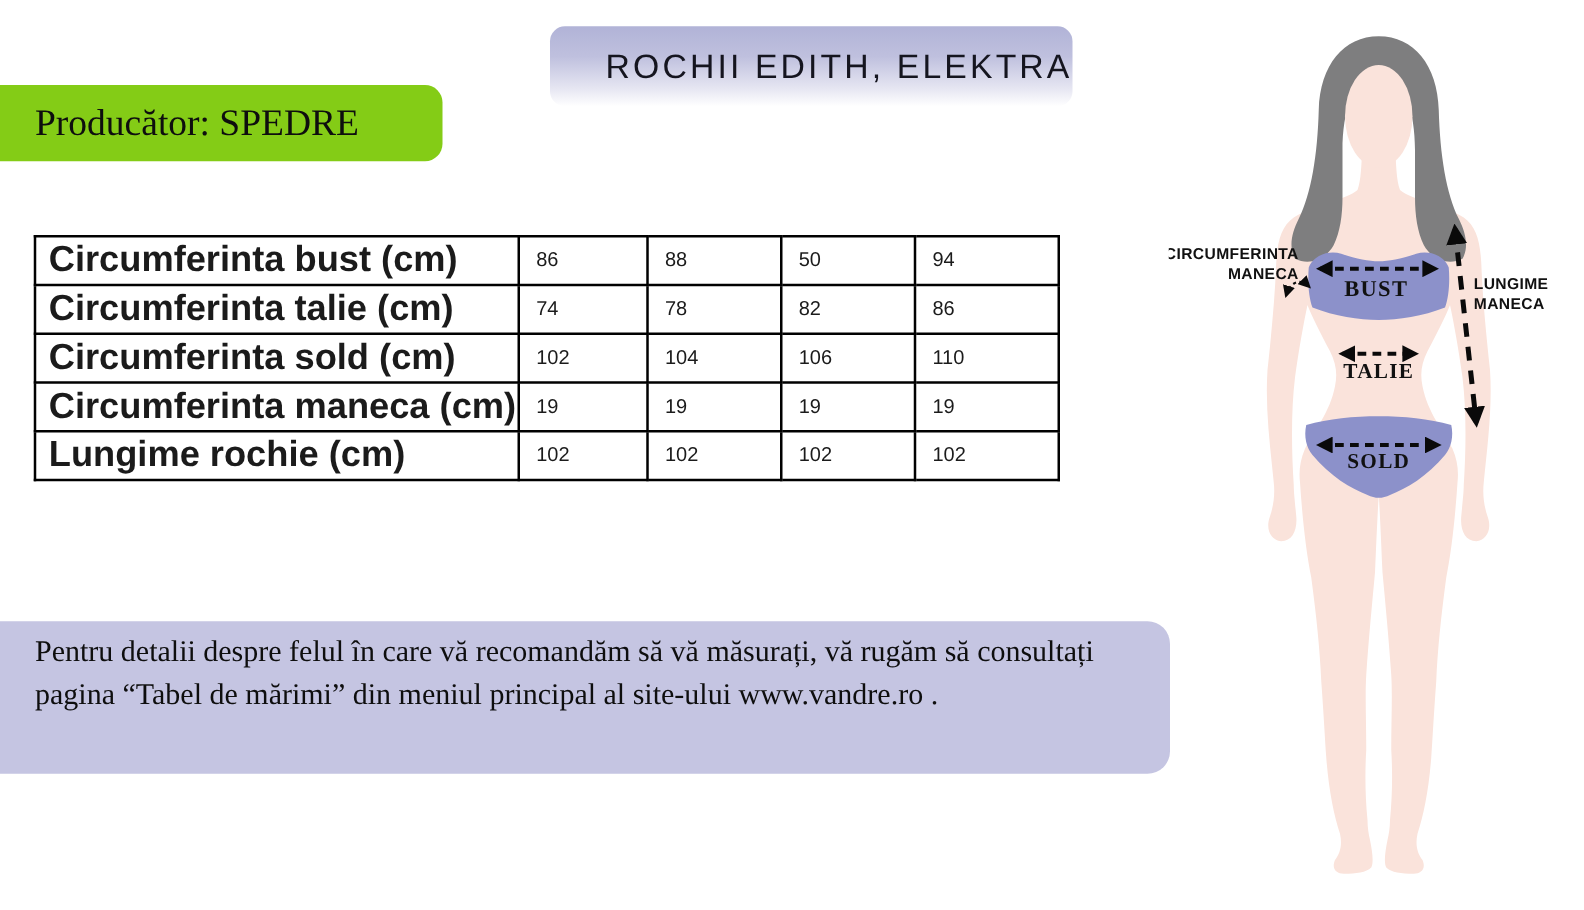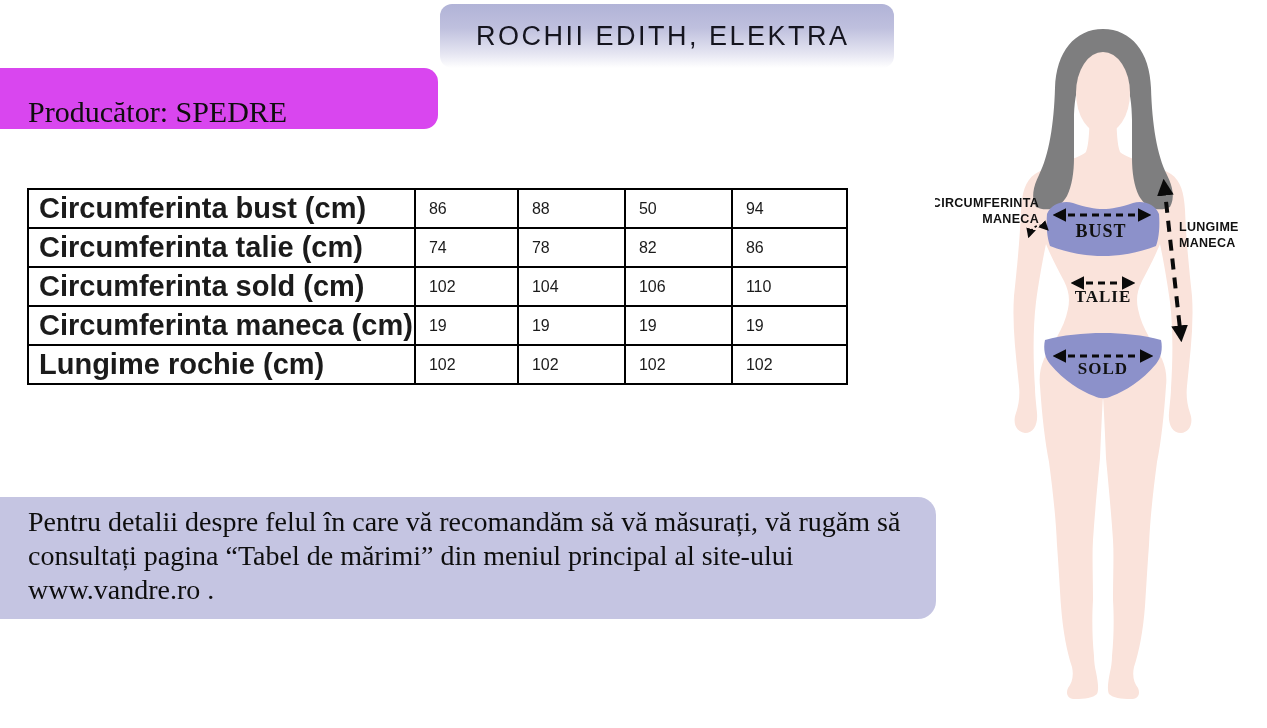--- a/index.html
+++ b/index.html
@@ -3,31 +3,31 @@
 <meta charset="utf-8">
 <style>
   html,body{margin:0;padding:0;}
   body{
     width:1267px;height:728px;position:relative;background:#ffffff;overflow:hidden;
     font-family:"Liberation Sans",sans-serif;
   }
   .abs{position:absolute;}
   
   .title-banner{
-    left:440px;top:4px;width:418px;height:64px;border-radius:12px;
+    left:440px;top:21px;width:418px;height:64px;border-radius:12px;
     background:linear-gradient(180deg,#b1b3d7 0%,#bfc0de 38%,#e6e6f2 78%,#ffffff 100%);
-    display:flex;align-items:center;justify-content:flex-start;padding-left:36px;
+    display:flex;align-items:center;justify-content:flex-end;
   }
   .title-banner span{
     font-size:27px;letter-spacing:2.5px;color:#15151f;font-weight:500;white-space:nowrap;
   }
   
   .producer-box{
-    left:0;top:68px;width:438px;height:61px;background:#d946ef;
-    border-radius:0 14px 14px 0;display:flex;align-items:flex-end;
+    left:0;top:68px;width:354px;height:61px;background:#84cc16;
+    border-radius:0 14px 14px 0;display:flex;align-items:center;
     padding-left:28px;box-sizing:border-box;
   }
   .producer-box span{
     font-family:"Liberation Serif",serif;font-size:30px;color:#0e0e0e;white-space:nowrap;
   }
   
   table.size-table{
     position:absolute;left:27px;top:188px;border-collapse:collapse;table-layout:fixed;
   }
   table.size-table td{
@@ -37,21 +37,21 @@
   td.lbl{font-weight:bold;font-size:29px;padding-left:10px;}
   td.val{font-weight:normal;font-size:16px;padding-left:13px;}
   tr.hdr td{font-weight:bold;font-size:24px;}
   
   .footer-note{
     left:0;top:497px;width:936px;height:122px;background:#c5c5e2;
     border-radius:0 18px 18px 0;box-sizing:border-box;
     padding:8px 24px 0 28px;
   }
   .footer-note p{
-    margin:0;font-family:"Liberation Serif",serif;font-size:28px;line-height:34px;color:#0e0e0e;
+    margin:0;font-family:"Liberation Serif",serif;font-size:24px;line-height:34px;color:#0e0e0e;
   }
   
   svg.diagram{left:935px;top:0;}
   .dlabel{font-family:"Liberation Sans",sans-serif;font-weight:bold;font-size:12.5px;letter-spacing:0.3px;fill:#111;}
   .mlabel{font-family:"Liberation Serif",serif;font-weight:bold;letter-spacing:1px;fill:#111;}
 </style>
 </head>
 <body>
 
 <div class="abs title-banner">

